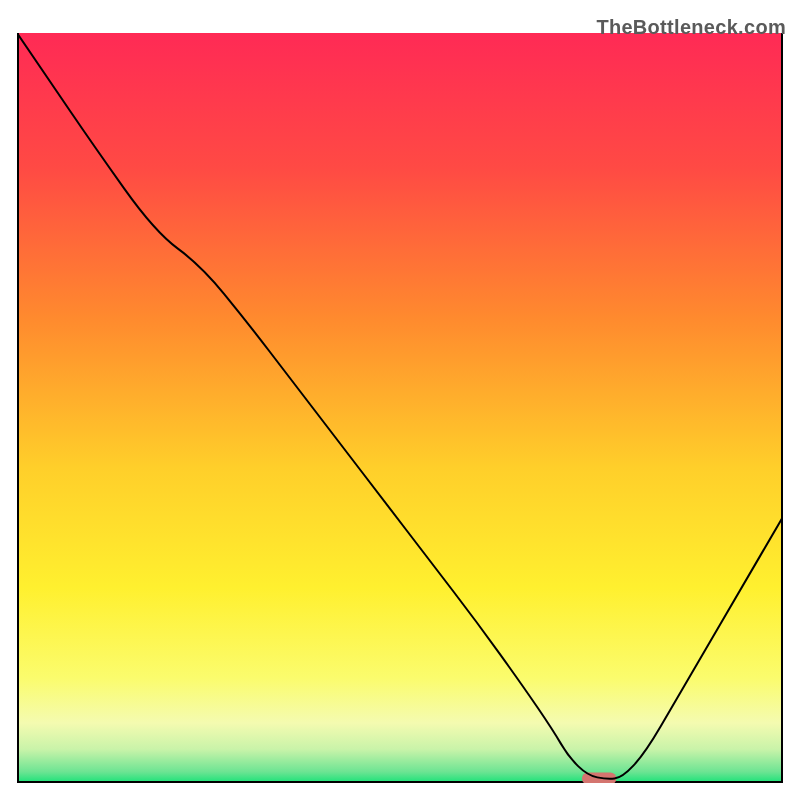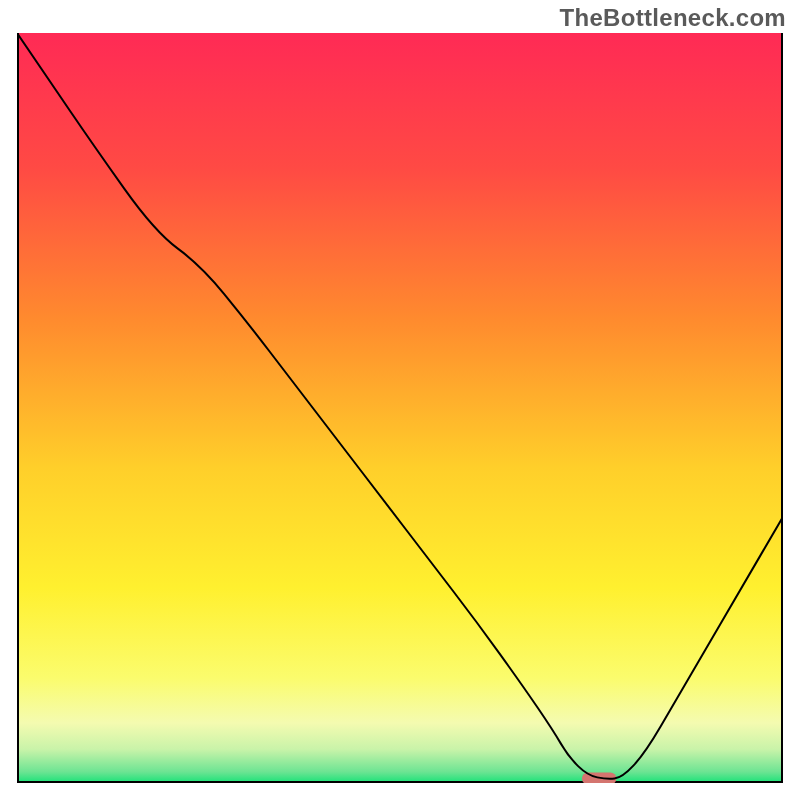--- a/index.html
+++ b/index.html
@@ -10,23 +10,23 @@
     background: #ffffff;
     font-family: Arial, Helvetica, sans-serif;
   }
   .container {
     position: relative;
     width: 800px;
     height: 800px;
   }
   .watermark {
     position: absolute;
-    top: 4px;
+    top: 16px;
     right: 14px;
-    font-size: 24px;
+    font-size: 20px;
     font-weight: 600;
     color: #5a5a5a;
     letter-spacing: 0.3px;
     z-index: 10;
     user-select: none;
   }
   .plot-frame {
     position: absolute;
     left: 17px;
     top: 33px;

